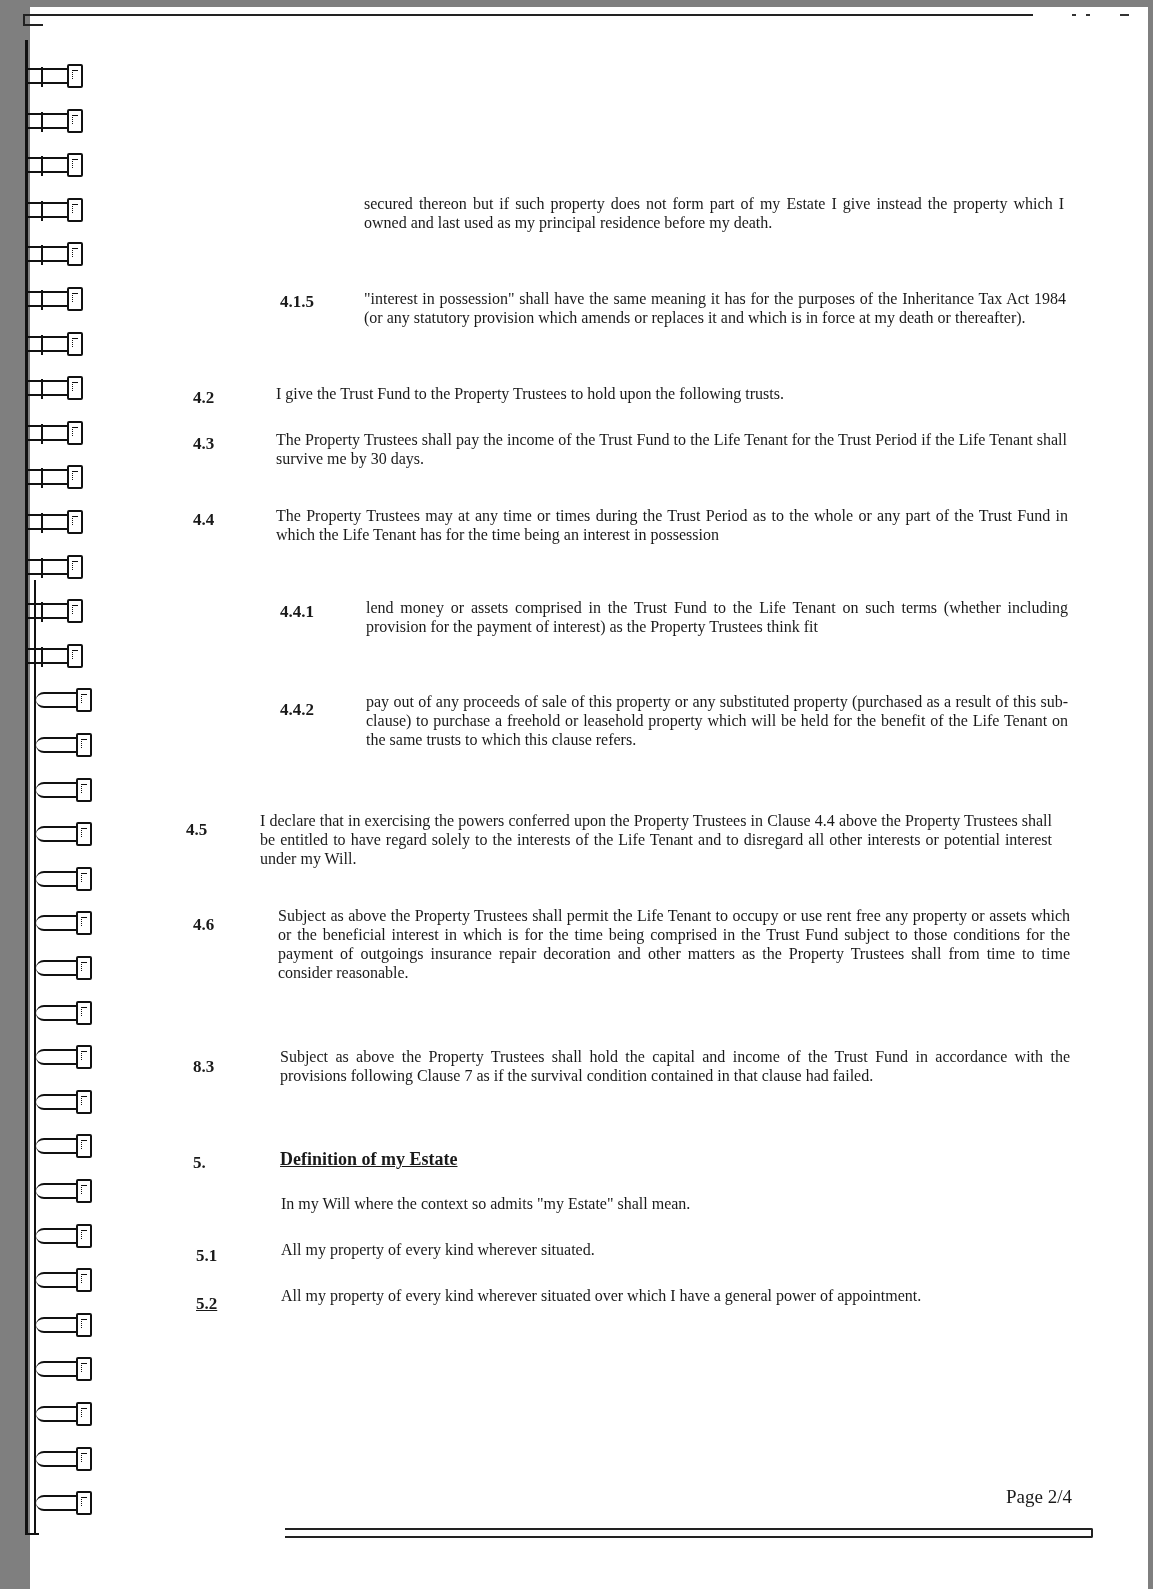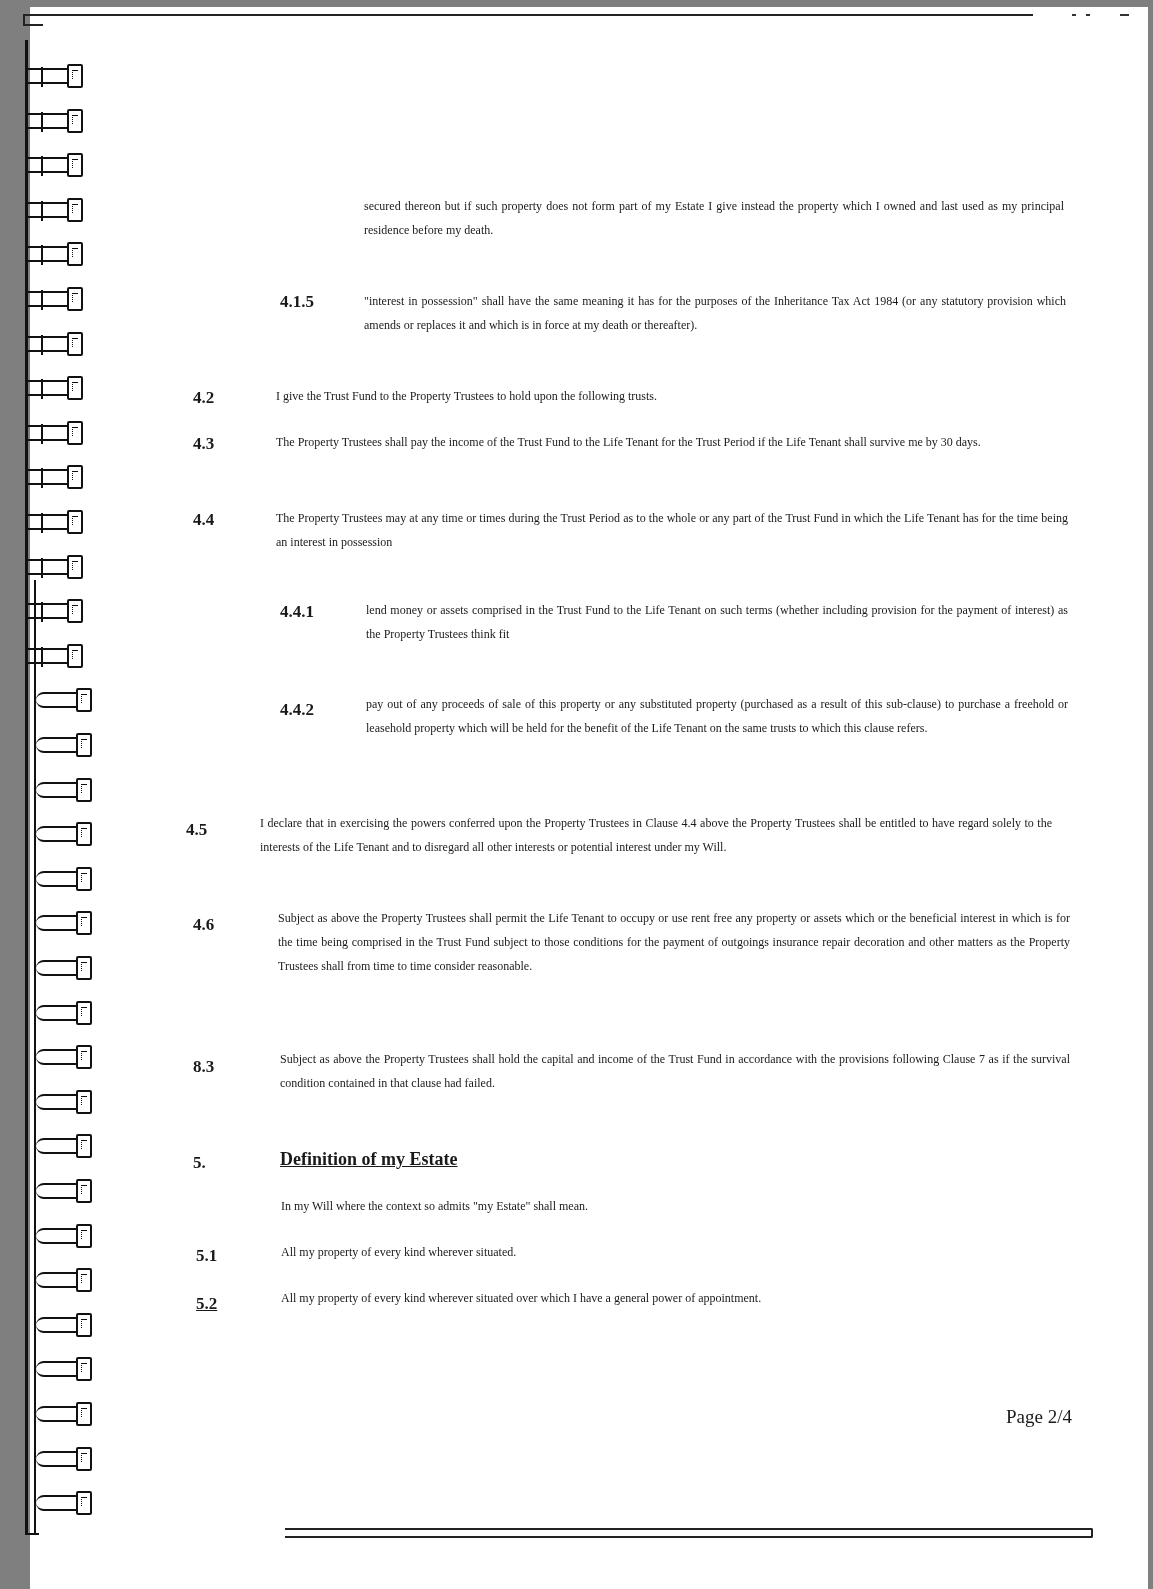--- a/index.html
+++ b/index.html
@@ -17,23 +17,23 @@
   .spine-foot { position:absolute; left:25px; top:1533px; width:14px; height:2px; background:#111; }
   .ring { position:absolute; left:27px; width:58px; height:16px; }
   .ring .bar { position:absolute; left:0; top:0; width:44px; height:12px; border:2.5px solid #111; border-left:none; border-right:none; }
   .ring .post { position:absolute; left:14px; top:-1px; width:2px; height:20px; background:#111; }
   .ring .clip { position:absolute; left:40px; top:-4px; width:12px; height:20px; border:2px solid #111; border-radius:2px; background:#fff; }
   .ring .clip::after { content:""; position:absolute; left:3px; top:4px; width:5px; height:8px; border-left:1px dotted #111; border-top:1px solid #111; }
   .ring.curved .bar { border-radius:8px 4px 4px 8px; }
 
   .doc { position:absolute; left:0; top:0; width:1153px; }
   .num { position:absolute; font-weight:bold; font-size:17px; }
-  .txt { position:absolute; font-size:12px; line-height:24px; text-align:justify; }
+  .txt { position:absolute; font-size:16px; line-height:19px; text-align:justify; }
   .heading { position:absolute; font-weight:bold; font-size:18px; text-decoration:underline; }
-  .page-number { position:absolute; left:1006px; top:1406px; font-size:19px; }
+  .page-number { position:absolute; left:1006px; top:1486px; font-size:19px; }
 </style>
 </head>
 <body>
 
 <div class="page"></div>
 
 <div class="top-border">
     <div class="tab"></div>
   </div>
 <div class="top-dash" style="left:1072px;width:4px;"></div>

